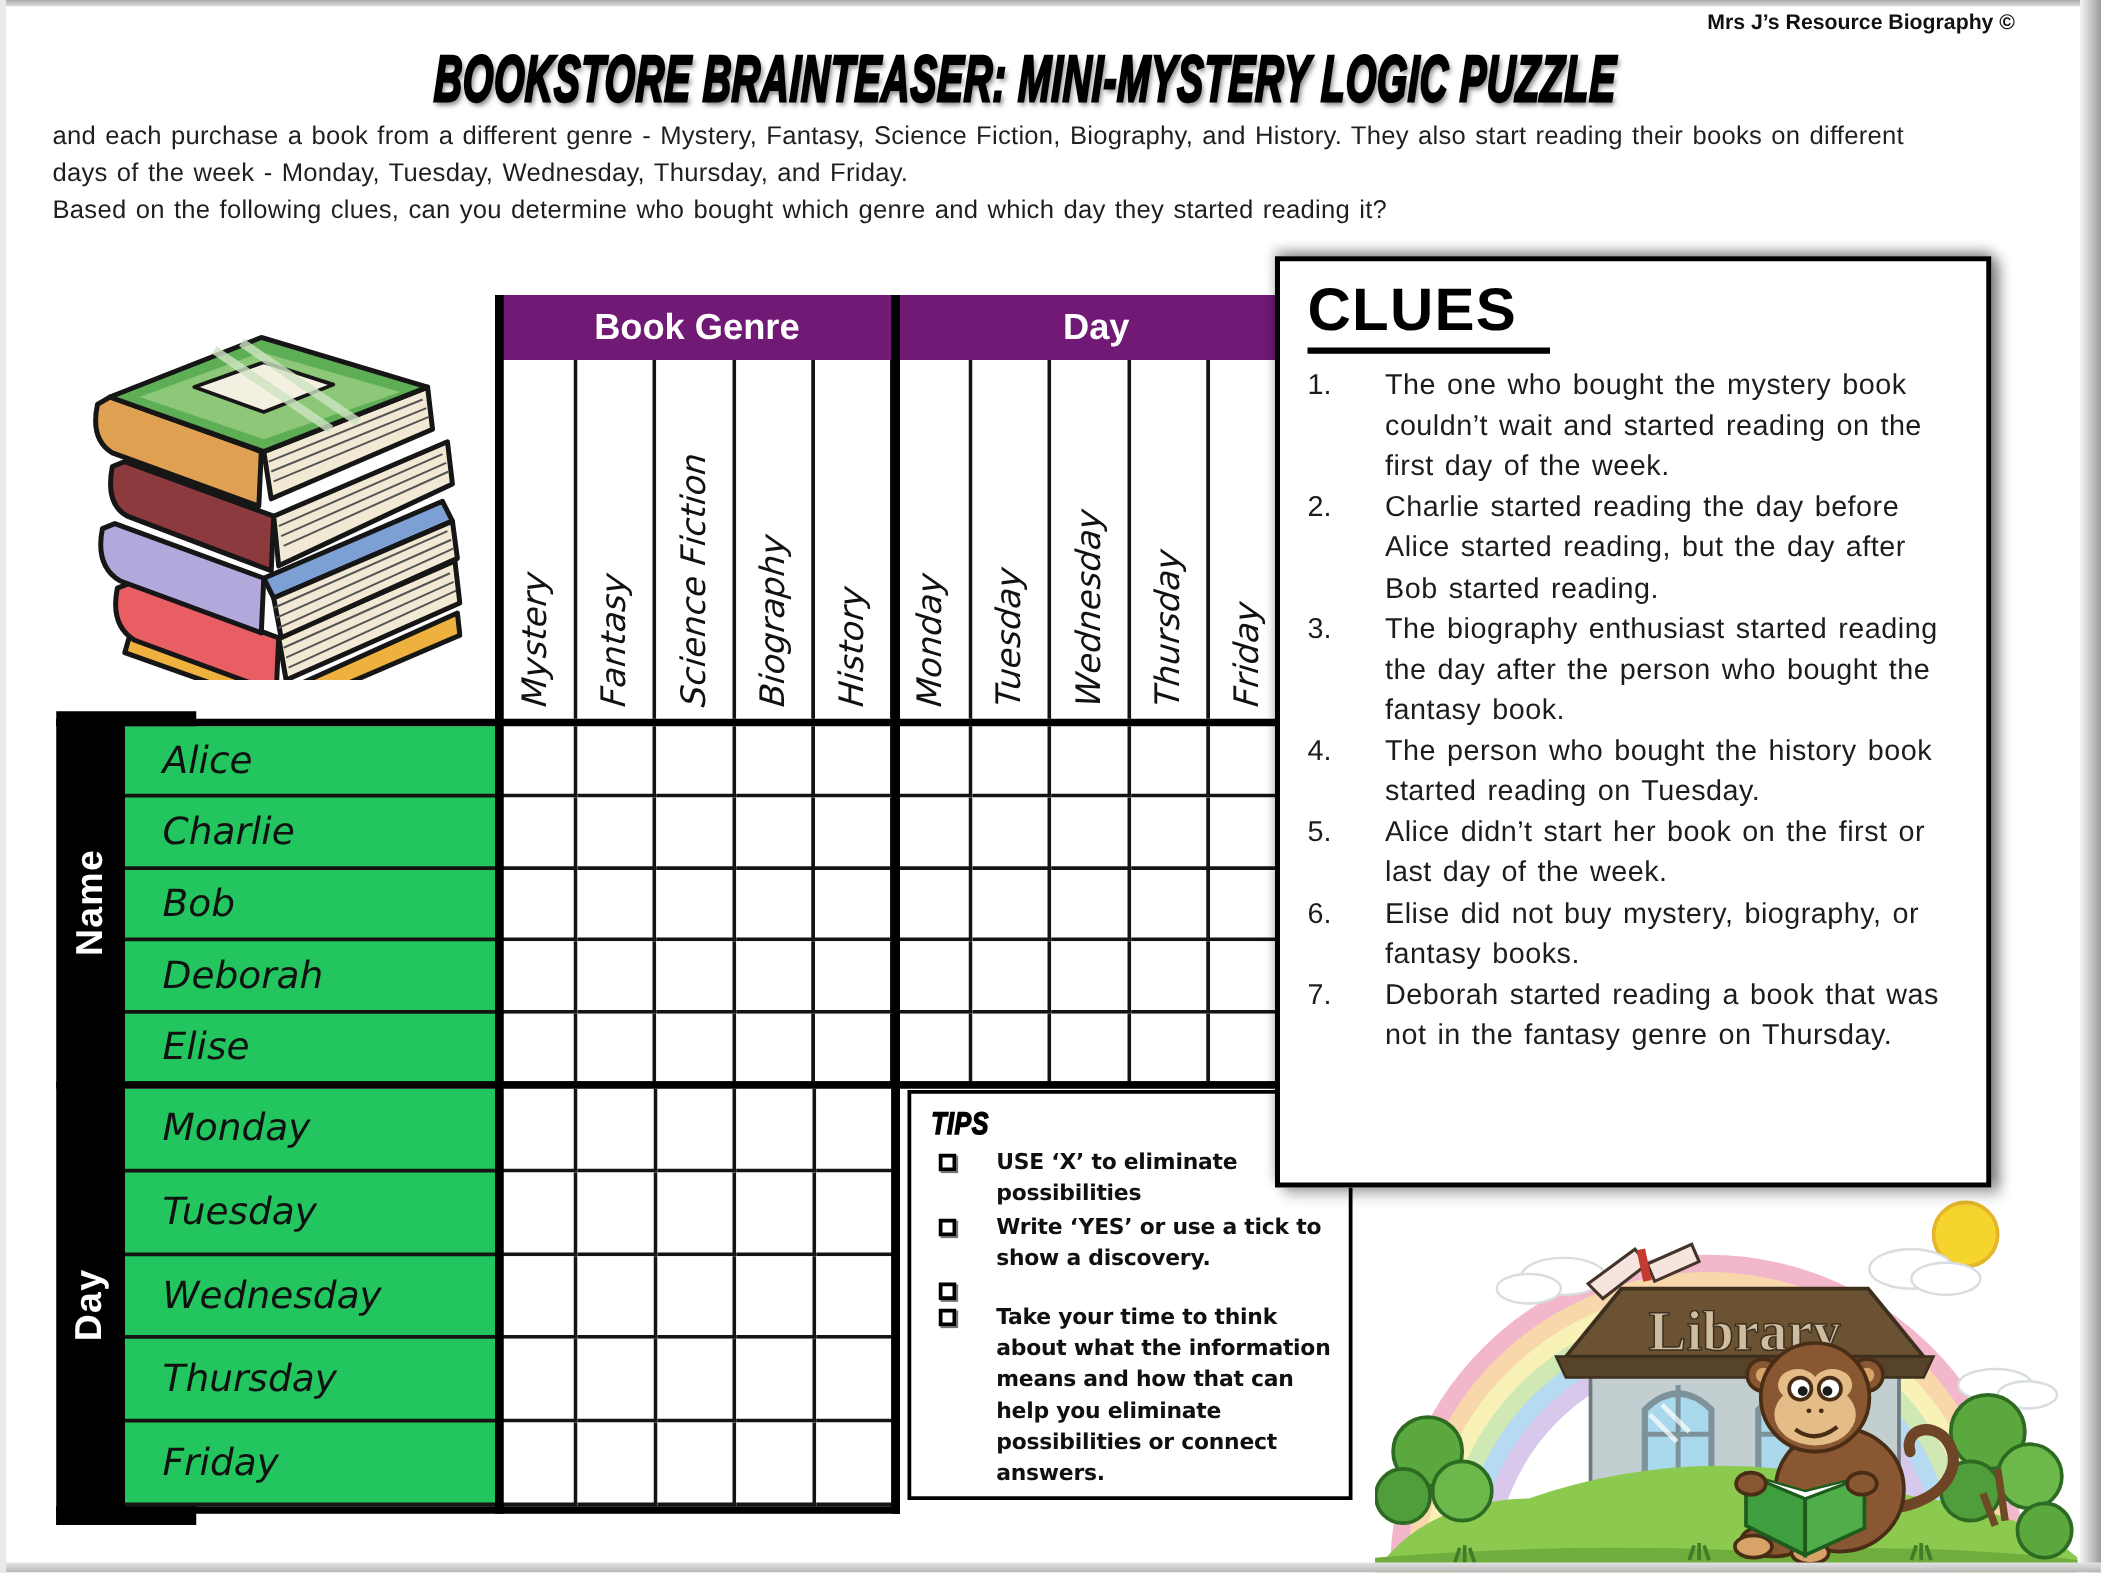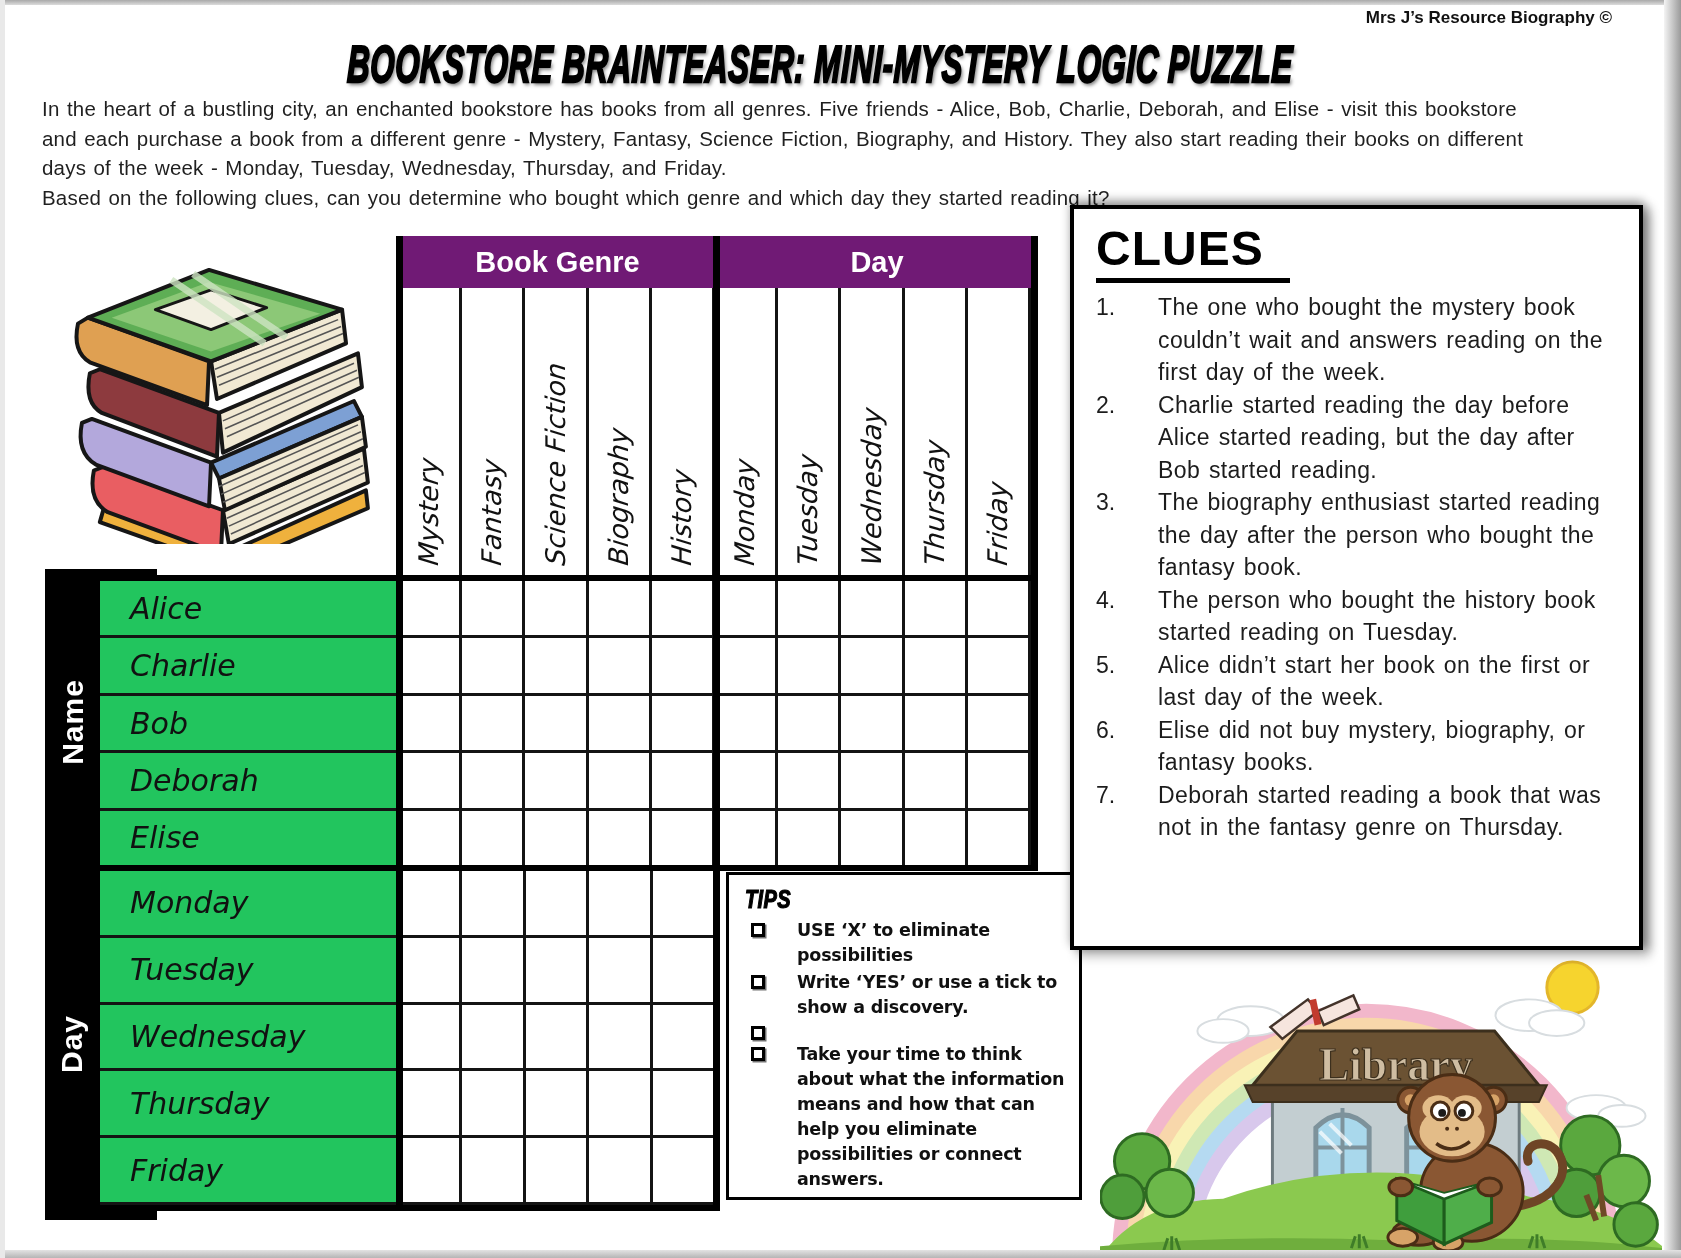--- a/index.html
+++ b/index.html
@@ -70,21 +70,21 @@
   .tips-title { font-style:italic; font-weight:bold; font-size:25px; letter-spacing:.5px;
                 transform:scaleX(.8); transform-origin:left; -webkit-text-stroke:1.2px #000; }
   .tips ul { list-style:none; margin-top:4px; }
   .tips li { display:flex; margin-bottom:2px; }
   .tip-cb { flex:none; width:14px; height:14px; border:3px solid #000; margin:5px 32px 0 6px;
             box-shadow:1.5px 1.5px 0 rgba(0,0,0,.55); background:#fff; }
   .tip-text { flex:1; font-weight:bold; font-size:17.5px; line-height:1.42; color:#101010;
               font-family:"DejaVu Sans", sans-serif; letter-spacing:-.2px; }
 
   
-  .clues { position:absolute; left:1070px; top:205px; width:573px; height:745px; background:#fff;
+  .clues { position:absolute; left:1020px; top:205px; width:573px; height:745px; background:#fff;
            border:4px solid #000; padding:12px 18px 12px 22px; z-index:7;
            box-shadow:0 -5px 9px rgba(0,0,0,.30), 7px 0 9px rgba(0,0,0,.25), 7px 7px 10px rgba(0,0,0,.22); }
   .clues-title { font-weight:bold; font-size:48px; color:#000; letter-spacing:1px;
                  display:inline-block; border-bottom:5px solid #000; padding:0 26px 2px 0; margin-bottom:8px; }
   .clues ol { list-style:none; }
   .clues li { display:flex; }
   .clue-num { flex:none; width:62px; font-size:23px; line-height:32.5px; color:#1c1c1c; }
   .clue-text { flex:1; font-size:23px; line-height:32.5px; color:#1c1c1c;
                letter-spacing:.4px; word-spacing:2px; }
 
@@ -98,21 +98,20 @@
 <div class="edge edge-bottom"></div>
 <div class="edge edge-left"></div>
 
 <div class="copyright">Mrs J’s Resource Biography ©</div>
 
 <div class="title-wrap">
   <span class="title">BOOKSTORE BRAINTEASER: MINI-MYSTERY LOGIC PUZZLE</span>
 </div>
 
 <div class="intro">
-  <div>In the heart of a bustling city, an enchanted bookstore has books from all genres. Five friends - Alice, Bob, Charlie, Deborah, and Elise - visit this bookstore</div>
   <div>and each purchase a book from a different genre - Mystery, Fantasy, Science Fiction, Biography, and History. They also start reading their books on different</div>
   <div>days of the week - Monday, Tuesday, Wednesday, Thursday, and Friday.</div>
   <div>Based on the following clues, can you determine who bought which genre and which day they started reading it?</div>
 </div>
 
 <svg viewBox="0 0 310 280" style="position:absolute;left:58px;top:266px;width:312px;height:278px;" aria-hidden="true">
   <g stroke="#161616" stroke-width="4" stroke-linejoin="round">
 
     <polygon points="44,244 166,290 308,226 310,244 170,304 40,258" fill="#efb13d"></polygon>
     <path d="M34,206 Q28,236 48,248 L162,290 L164,246 L44,202 Z" fill="#e95e62"></path>
@@ -310,21 +309,21 @@
         <span class="tip-text">Take your time to think about what the information means and how that can help you eliminate possibilities or connect answers.</span>
       </li>
   </ul>
 </div>
 
 <div class="clues">
   <div class="clues-title">CLUES</div>
   <ol>
     <li>
         <span class="clue-num">1.</span>
-        <span class="clue-text">The one who bought the mystery book couldn’t wait and answers reading on the first day of the week.</span>
+        <span class="clue-text">The one who bought the mystery book couldn’t wait and started reading on the first day of the week.</span>
       </li>
     <li>
         <span class="clue-num">2.</span>
         <span class="clue-text">Charlie started reading the day before Alice started reading, but the day after Bob started reading.</span>
       </li>
     <li>
         <span class="clue-num">3.</span>
         <span class="clue-text">The biography enthusiast started reading the day after the person who bought the fantasy book.</span>
       </li>
     <li>

